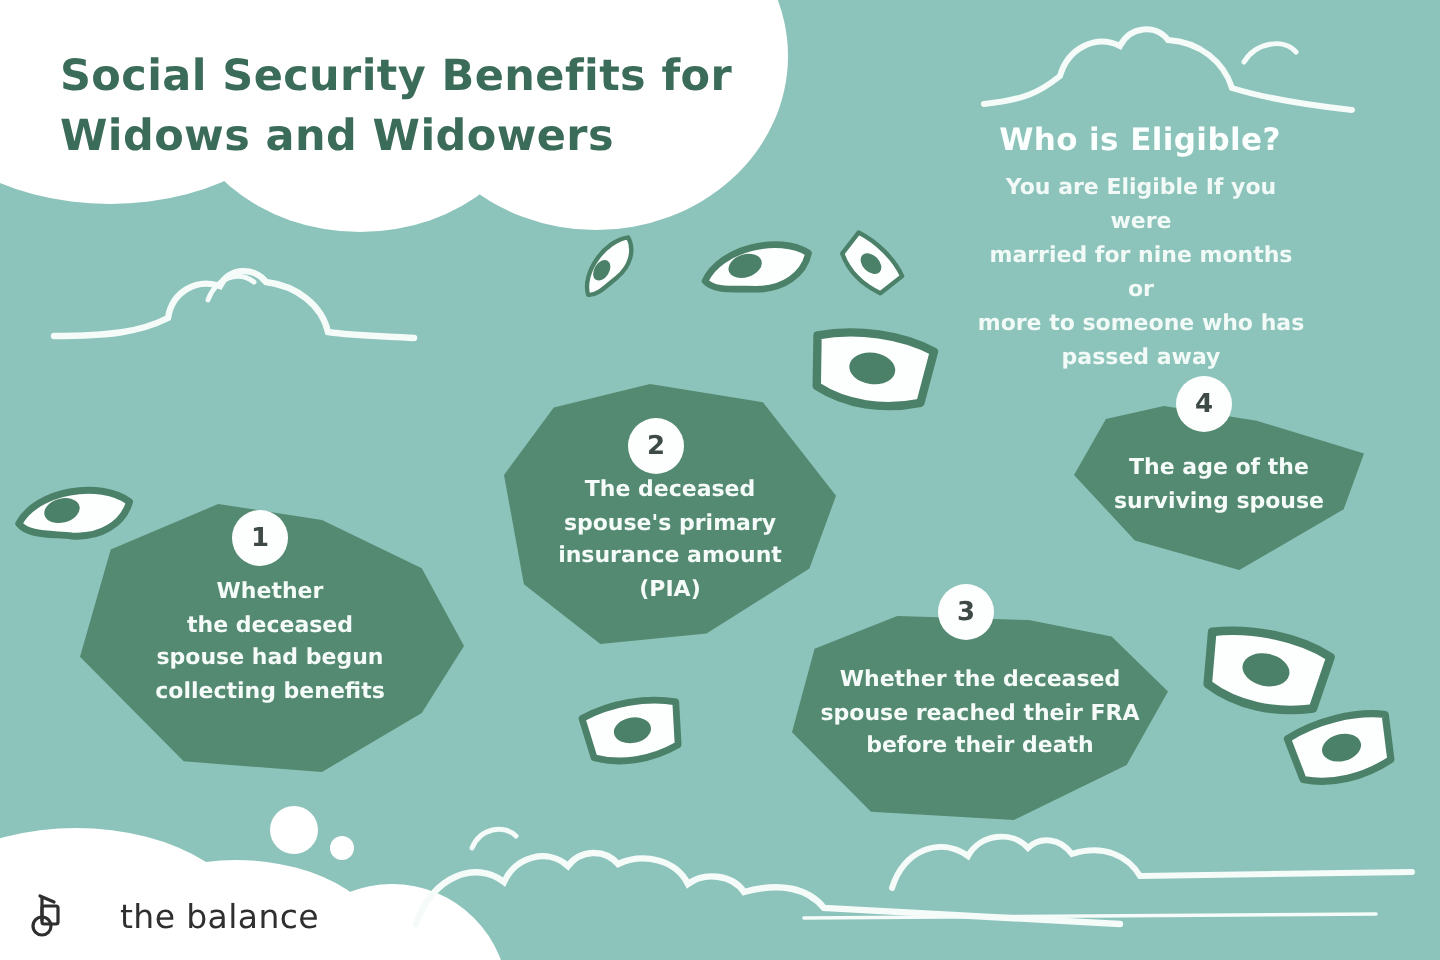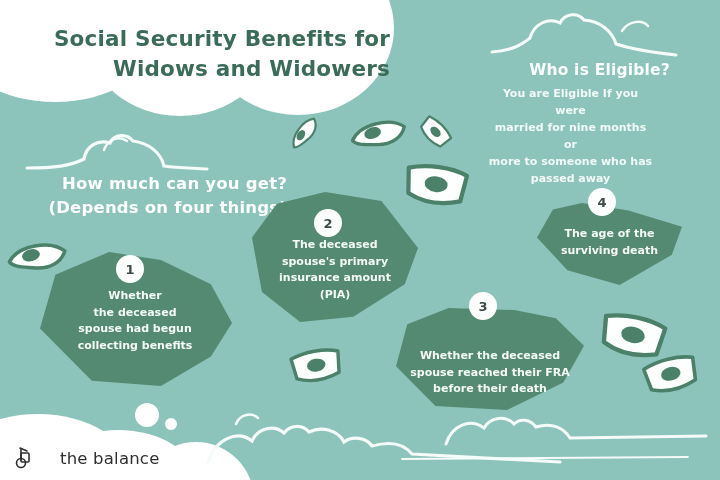--- a/index.html
+++ b/index.html
@@ -2,33 +2,33 @@
 <html><head>
 <meta charset="utf-8">
 <style>
   html,body{margin:0;padding:0;background:#555;}
   .stage{
     position:relative;width:720px;height:480px;overflow:hidden;
     background:#8CC3BA;
     font-family:"DejaVu Sans","Liberation Sans",sans-serif;
   }
   .stage svg.decor{position:absolute;left:0;top:0;}
-  .abs{position:absolute;text-align:right;}
+  .abs{position:absolute;}
   .title{
     left:30px;top:24px;width:360px;
     font-size:21.5px;font-weight:bold;line-height:1.38;
     color:#3B6C59;white-space:pre-line;letter-spacing:.2px;
   }
   .how-much{
     left:27px;top:172px;width:260px;
     font-size:16.5px;font-weight:bold;line-height:1.45;
     color:#FCFFFE;white-space:pre-line;letter-spacing:.2px;
   }
   .who-head{
-    left:470px;top:61px;width:200px;
+    left:470px;top:61px;width:200px;text-align:center;
     font-size:15.5px;font-weight:bold;color:#FBFFFE;letter-spacing:.2px;
   }
   .who-body{
     left:488px;top:85px;width:165px;text-align:center;
     font-size:11px;font-weight:600;line-height:1.55;
     color:#F2FAF7;white-space:pre-line;
   }
   .blob{position:absolute;background:#548A71;}
   .blob-1{left:40px;top:252px;width:192px;height:134px;
     clip-path:polygon(36% 0,63% 6%,89% 24%,100% 53%,89% 78%,63% 100%,27% 96%,0 57%,8% 17%);}
@@ -44,21 +44,21 @@
     font-size:13px;font-weight:bold;color:#3D4A46;
   }
   .nc-1{left:116px;top:255px;} .nc-2{left:314px;top:209px;}
   .nc-3{left:469px;top:292px;} .nc-4{left:588px;top:188px;}
   .blob-text{
     position:absolute;text-align:center;color:#F5FBF8;
     font-size:11px;font-weight:600;line-height:1.5;white-space:pre-line;
   }
   .bt-1{left:53px;top:288px;width:164px;}
   .bt-2{left:254px;top:237px;width:162px;}
-  .bt-3{left:398px;top:332px;width:184px;margin-top:16px;}
+  .bt-3{left:398px;top:332px;width:184px;}
   .bt-4{left:532px;top:226px;width:155px;}
   .brand{
     left:14px;top:446px;display:flex;align-items:center;gap:24px;
     color:#2F2F2F;font-size:16.5px;font-weight:500;letter-spacing:.2px;
   }
 </style>
 </head>
 <body>
 
 <div class="stage">
@@ -130,22 +130,20 @@
     <g transform="translate(606,306) rotate(12) scale(1.08)">
         <use href="#bill-flat"></use>
       </g>
     <g transform="translate(640,362) rotate(-14) scale(0.9)">
         <use href="#bill-flat"></use>
       </g>
   </svg>
 
   <div class="abs title">Social Security Benefits for
 Widows and Widowers</div>
-  <div class="abs how-much">How much can you get?
-(Depends on four things)</div>
   <div class="abs who-head">Who is Eligible?</div>
   <div class="abs who-body">You are Eligible If you were
 married for nine months or
 more to someone who has
 passed away</div>
 
   <div class="blob blob-1"></div>
   <div class="blob blob-2"></div>
   <div class="blob blob-3"></div>
   <div class="blob blob-4"></div>
@@ -168,21 +166,21 @@
 spouse had begun
 collecting benefits</div>
   <div class="blob-text bt-2">The deceased
 spouse's primary
 insurance amount
 (PIA)</div>
   <div class="blob-text bt-3">Whether the deceased
 spouse reached their FRA
 before their death</div>
   <div class="blob-text bt-4">The age of the
-surviving death</div>
+surviving spouse</div>
 
   <div class="abs brand">
     <svg width="22" height="24" viewBox="0 0 22 24" fill="none" stroke="#2F2F2F" stroke-width="1.6" stroke-linecap="round">
       <path d="M6,2 L13,5 M7,3 L7,14"></path>
       <rect x="7" y="7" width="8" height="9" rx="1"></rect>
       <circle cx="7" cy="17" r="4.5"></circle>
     </svg>
     <span>the balance</span>
   </div>
 

